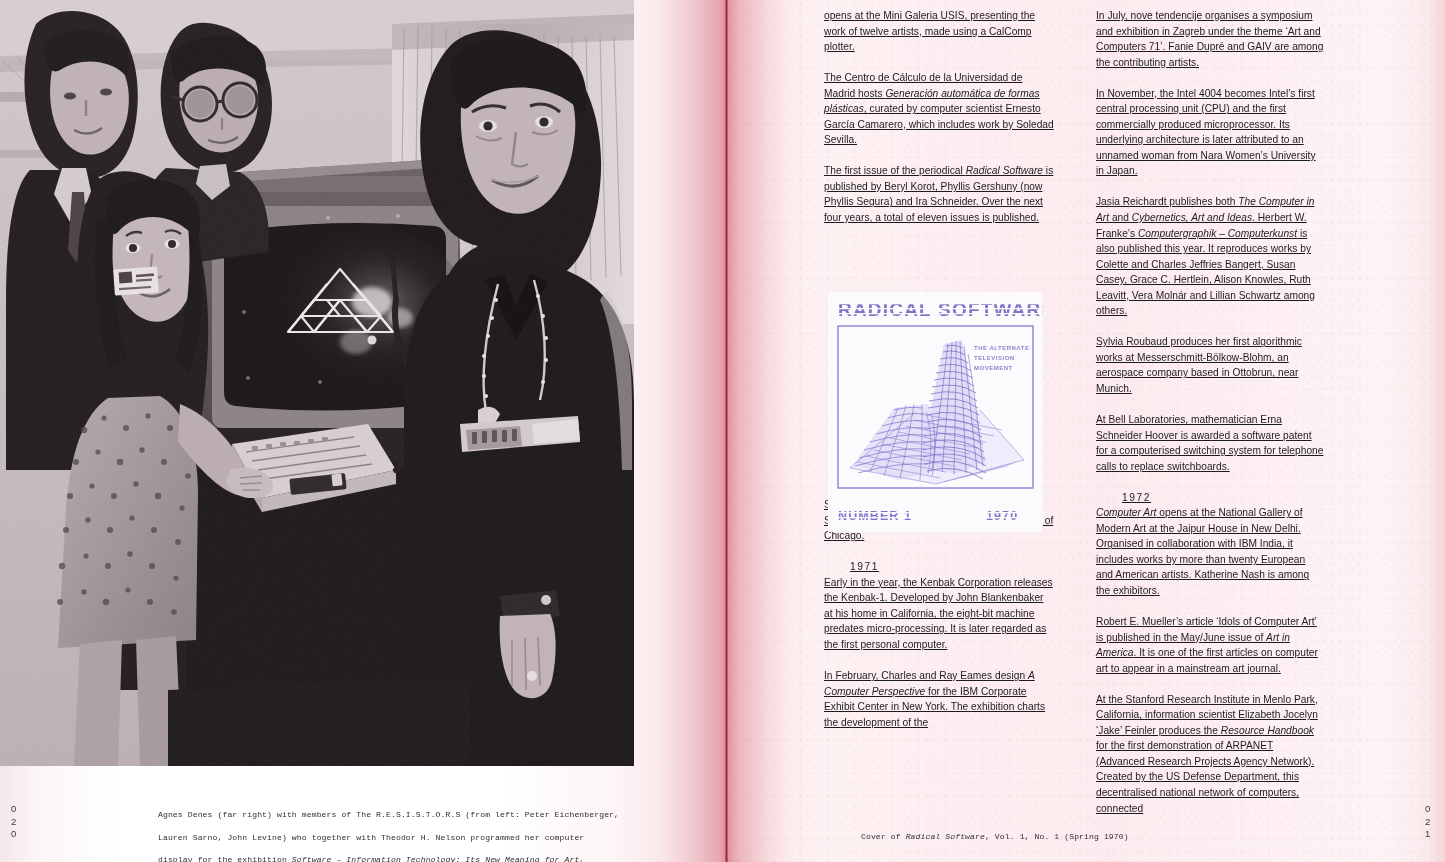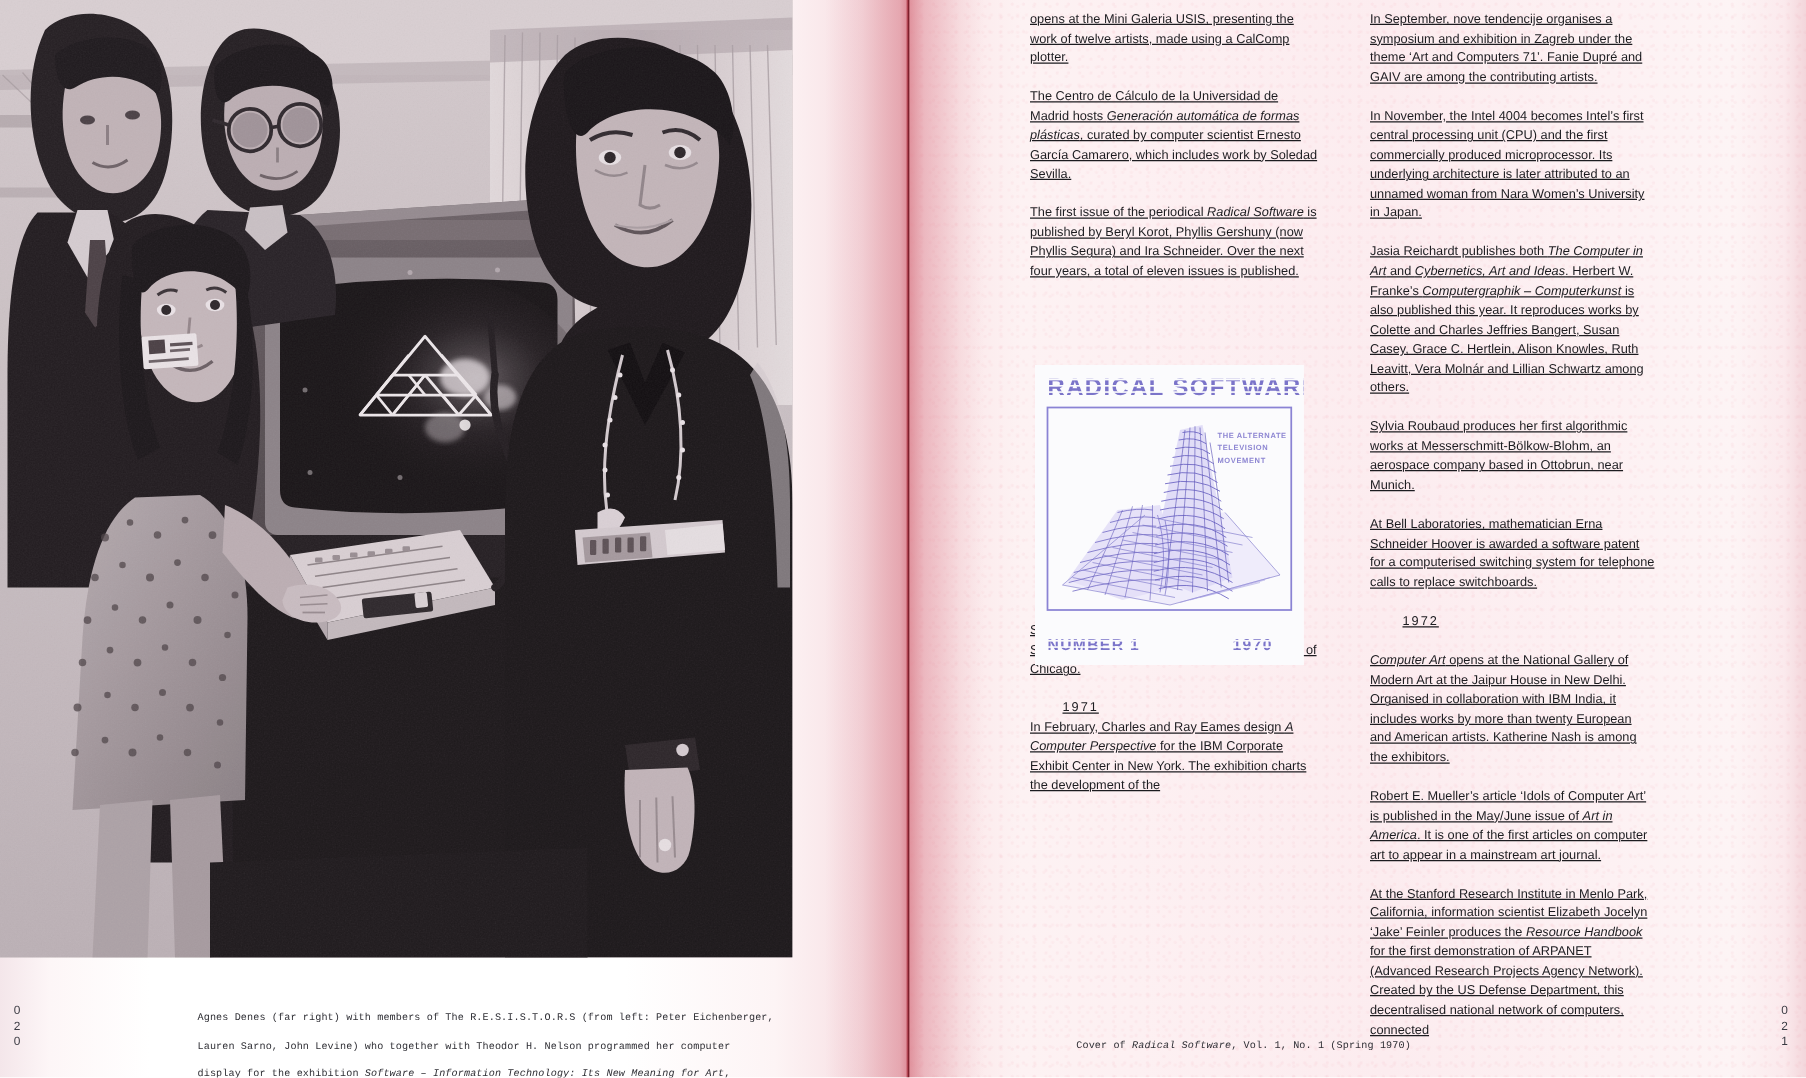--- a/index.html
+++ b/index.html
@@ -578,30 +578,31 @@
 2
 1</div>
 
   <div id="col-1" class="col">
       <p><span>opens at the Mini Galeria USIS, presenting the work of twelve artists, made using a CalComp plotter.</span></p>
       <p><span>The Centro de Cálculo de la Universidad de Madrid  hosts </span><em>Generación automática de formas plásticas</em><span>, curated by computer scientist Ernesto García Camarero, which includes work by Soledad Sevilla.</span></p>
       <p><span>The first issue of the periodical </span><em>Radical Software</em><span> is published by Beryl Korot, Phyllis Gershuny (now Phyllis Segura) and Ira Schneider. Over the next four years, a total of eleven issues is published.</span></p>
       <div style="height: 256px;"></div>
       <p><span>Sonia Sheridan establishes the Generative Systems course at the School of the Art Institute of Chicago.</span></p>
       <p class="yr" style="margin-bottom: 0px;">1971</p>
+      <p style="margin-top: 0px;"><span>Early in the year, the Kenbak Corporation releases the Kenbak-1. Developed by John Blankenbaker at his home in California, the eight-bit machine predates micro-processing. It is later regarded as the first personal computer.</span></p>
       <p><span>In February, Charles and Ray Eames design </span><em>A Computer Perspective</em><span> for the IBM Corporate Exhibit Center in New York. The exhibition charts the development of the</span></p>
     </div>
 
   <div id="col-2" class="col">
-      <p><span>In September, nove tendencije organises a symposium and exhibition in Zagreb under the theme ‘Art and Computers 71’. Fanie Dupré and GAIV are among the contributing artists.</span></p>
+      <p><span>In July, nove tendencije organises a symposium and exhibition in Zagreb under the theme ‘Art and Computers 71’. Fanie Dupré and GAIV are among the contributing artists.</span></p>
       <p><span>In November, the Intel 4004 becomes Intel’s first central processing unit (CPU) and the first commercially produced microprocessor. Its underlying architecture is later attributed to an unnamed woman from Nara Women’s University in Japan.</span></p>
       <p><span>Jasia Reichardt publishes both </span><em>The Computer in Art</em><span> and </span><em>Cybernetics, Art and Ideas</em><span>. Herbert W. Franke’s </span><em>Computergraphik – Computerkunst</em><span> is also published this year. It reproduces works by Colette and Charles Jeffries Bangert, Susan Casey, Grace C. Hertlein, Alison Knowles, Ruth Leavitt, Vera Molnár and Lillian Schwartz among others.</span></p>
       <p><span>Sylvia Roubaud produces her first algorithmic works at Messerschmitt-Bölkow-Blohm, an aerospace company based in Ottobrun, near Munich.</span></p>
       <p><span>At Bell Laboratories, mathematician Erna Schneider Hoover is awarded a software patent for a computerised switching system for telephone calls to replace switchboards.</span></p>
-      <p class="yr" style="margin-bottom: 16px;">1972</p>
+      <p class="yr" style="margin-bottom: 0px;">1972</p>
       <p style="margin-top: 0px;"><em>Computer Art</em><span> opens at the National Gallery of Modern Art at the Jaipur House in New Delhi. Organised in collaboration with IBM India, it includes works by more than twenty European and American artists. Katherine Nash is among the exhibitors.</span></p>
       <p><span>Robert E. Mueller’s article ‘Idols of Computer Art’ is published in the May/June issue of </span><em>Art in America</em><span>. It is one of the first articles on computer art to appear in a mainstream art journal.</span></p>
       <p><span>At the Stanford Research Institute in Menlo Park, California, information scientist Elizabeth Jocelyn ‘Jake’ Feinler produces the </span><em>Resource Handbook</em><span> for the first demonstration of ARPANET (Advanced Research Projects Agency Network). Created by the US Defense Department, this decentralised national network of computers, connected</span></p>
     </div>
 
   <div id="rs-cover">
     <svg viewBox="0 0 215 240" xmlns="http://www.w3.org/2000/svg" aria-hidden="true">
       <defs>
         <clipPath id="plotClip">
             <rect x="12" y="36" width="191" height="158"></rect>

